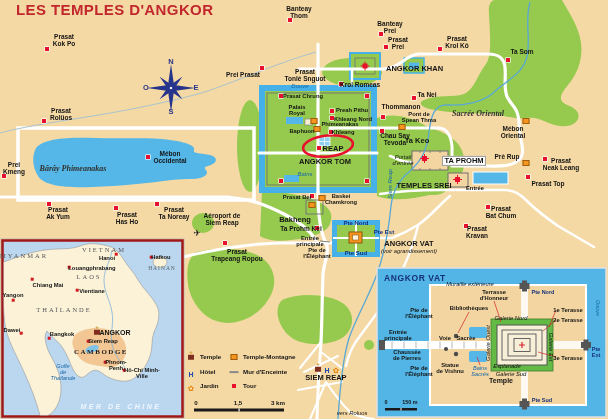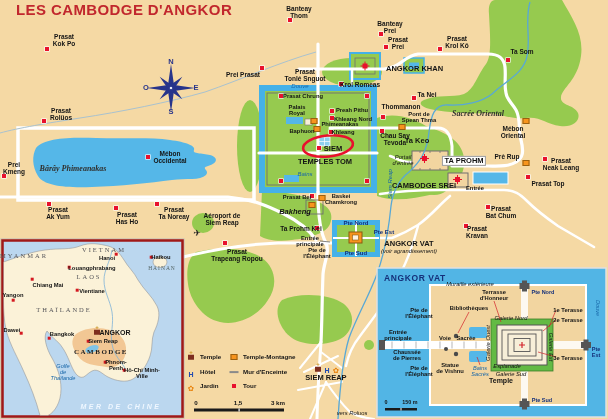--- a/index.html
+++ b/index.html
@@ -259,21 +259,21 @@
       <div class="ic ic-tm" style="left: 322px; top: 198px;"></div>
       <div class="ic ic-tm" style="left: 526px; top: 121px;"></div>
       <div class="ic ic-tm" style="left: 526px; top: 163px;"></div>
       <div class="ic ic-plane" style="left: 197px; top: 231px;"></div>
       <div class="ic ic-tpl" style="left: 318px; top: 369px;"></div>
       <div class="ic ic-hotel" style="left: 327px; top: 368px;"></div>
       <div class="ic ic-jardin" style="left: 336px; top: 368px;"></div>
       <div class="ic ic-tpl" style="left: 97px; top: 332px;"></div>
     </div>
   <div id="labels">
-      <div class="lbl t a-l" style="left: 16px; top: 10px;">LES CAMBODGE D'ANGKOR</div>
+      <div class="lbl t a-l" style="left: 16px; top: 10px;">LES TEMPLES D'ANGKOR</div>
       <div class="lbl" style="left: 64px; top: 40px;">Prasat
 Kok Po</div>
       <div class="lbl" style="left: 299px; top: 12px;">Banteay
 Thom</div>
       <div class="lbl" style="left: 61px; top: 114px;">Prasat
 Rolüos</div>
       <div class="lbl" style="left: 243px; top: 75px;">Prei Prasat</div>
       <div class="lbl" style="left: 305px; top: 75px;">Prasat
 Tonlé Snguot</div>
       <div class="lbl" style="left: 390px; top: 27px;">Banteay
@@ -295,42 +295,42 @@
       <div class="lbl is" style="left: 478px; top: 114px;">Sacrée Oriental</div>
       <div class="lbl" style="left: 513px; top: 132px;">Mébon
 Oriental</div>
       <div class="lbl" style="left: 507px; top: 157px;">Prè Rup</div>
       <div class="lbl" style="left: 561px; top: 164px;">Prasat
 Neak Leang</div>
       <div class="lbl" style="left: 548px; top: 184px;">Prasat Top</div>
       <div class="lbl b box" style="left: 464px; top: 161px;">TA PROHM</div>
       <div class="lbl i" style="left: 403px; top: 160px;">Portail
 d'entrée</div>
-      <div class="lbl b" style="left: 424px; top: 186px;">CAMBODGE SREI</div>
+      <div class="lbl b" style="left: 424px; top: 186px;">TEMPLES SREI</div>
       <div class="lbl ds" style="left: 475px; top: 188px;">Entrée</div>
       <div class="lbl" style="left: 501px; top: 212px;">Prasat
 Bat Chum</div>
       <div class="lbl" style="left: 477px; top: 232px;">Prasat
 Kravan</div>
       <div class="lbl" style="left: 14px; top: 168px;">Prei
 Kmeng</div>
       <div class="lbl is" style="left: 73px; top: 169px;">Bârây Phimeanakas</div>
       <div class="lbl" style="left: 170px; top: 157px;">Mébon
 Occidental</div>
       <div class="lbl" style="left: 58px; top: 213px;">Prasat
 Ak Yum</div>
       <div class="lbl" style="left: 127px; top: 218px;">Prasat
 Has Ho</div>
       <div class="lbl" style="left: 174px; top: 213px;">Prasat
 Ta Noreay</div>
       <div class="lbl" style="left: 222px; top: 219px;">Aéroport de
 Siem Reap</div>
       <div class="lbl" style="left: 237px; top: 255px;">Prasat
 Trapeang Ropou</div>
-      <div class="lbl b" style="left: 295px; top: 212px; font-style: italic;">Bakheng</div>
+      <div class="lbl b" style="left: 295px; top: 220px;">Bakheng</div>
       <div class="lbl ds" style="left: 297px; top: 197px;">Prasat Bei</div>
       <div class="lbl ds" style="left: 341px; top: 199px;">Baskei
 Chamkrong</div>
       <div class="lbl" style="left: 301px; top: 229px;">Ta Prohm Kei</div>
       <div class="lbl ds" style="left: 310px; top: 241px;">Entrée
 principale</div>
       <div class="lbl ds" style="left: 317px; top: 253px;">Pte de
 l'Éléphant</div>
       <div class="lbl b" style="left: 409px; top: 244px;">ANGKOR VAT</div>
       <div class="lbl i" style="left: 409px; top: 251px;">(voir agrandissement)</div>
@@ -342,22 +342,22 @@
       <div class="lbl ib v" style="left: 390px; top: 184px;">Siem Reap</div>
       <div class="lbl ib" style="left: 300px; top: 86px;">Douve</div>
       <div class="lbl ds" style="left: 303px; top: 96px;">Prasat Chrung</div>
       <div class="lbl ds" style="left: 297px; top: 110px;">Palais
 Royal</div>
       <div class="lbl ds" style="left: 352px; top: 110px;">Preah Pithu</div>
       <div class="lbl ds" style="left: 353px; top: 119px;">Khleang Nord</div>
       <div class="lbl ds" style="left: 340px; top: 124px;">Phimeanakas</div>
       <div class="lbl ds" style="left: 302px; top: 131px;">Baphuon</div>
       <div class="lbl ds" style="left: 343px; top: 132px;">Khleang</div>
-      <div class="lbl b" style="left: 333px; top: 149px;">SIEM</div>
-      <div class="lbl b" style="left: 325px; top: 162px;">TEMPLES TOM</div>
+      <div class="lbl b" style="left: 333px; top: 149px;">REAP</div>
+      <div class="lbl b" style="left: 325px; top: 162px;">ANGKOR TOM</div>
       <div class="lbl ib" style="left: 305px; top: 174px;">Bains</div>
       <div class="lbl cmp" style="left: 171px; top: 62px;">N</div>
       <div class="lbl cmp" style="left: 146px; top: 88px;">O</div>
       <div class="lbl cmp" style="left: 196px; top: 88px;">E</div>
       <div class="lbl cmp" style="left: 171px; top: 112px;">S</div>
       <div class="lbl sc" style="left: 196px; top: 403px;">0</div>
       <div class="lbl sc" style="left: 238px; top: 403px;">1,5</div>
       <div class="lbl sc" style="left: 278px; top: 403px;">3 km</div>
       <div class="lbl nvb a-l" style="left: 384px; top: 279px;">ANGKOR VAT</div>
       <div class="lbl i" style="left: 470px; top: 284px;">Muraille extérieure</div>

